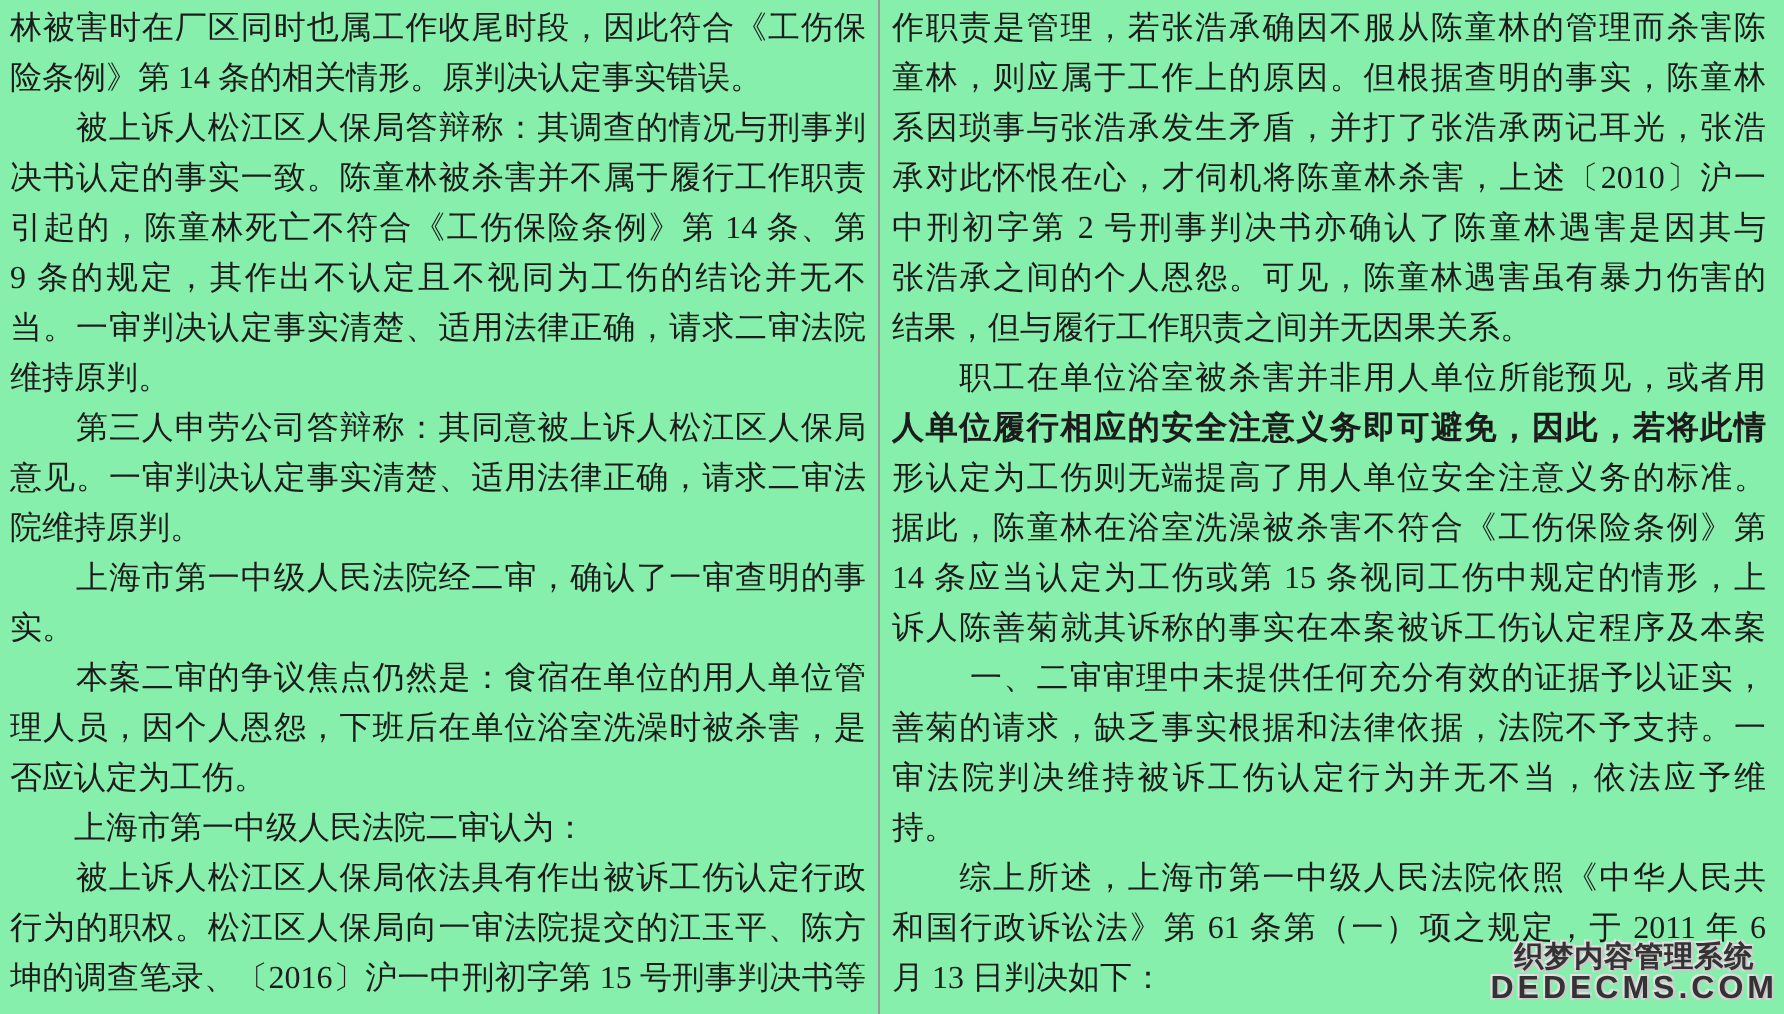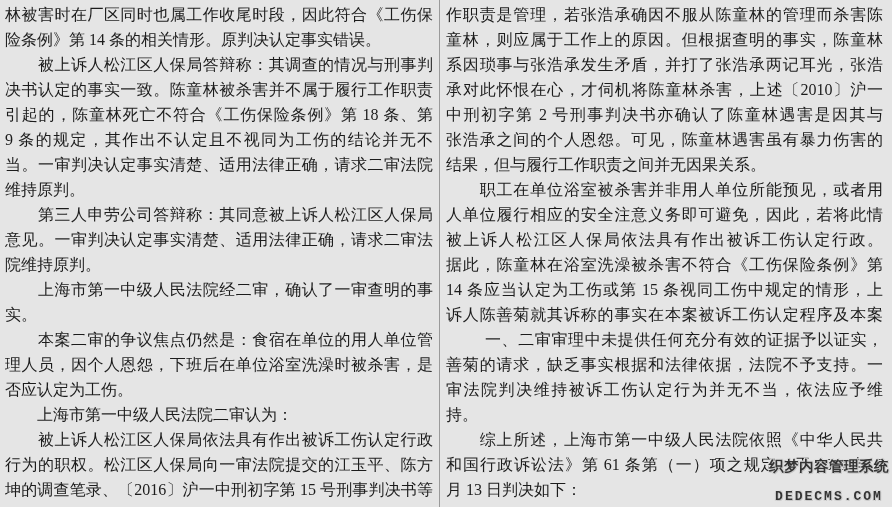--- a/index.html
+++ b/index.html
@@ -46,40 +46,39 @@
     line-height: 1.05;
     font-weight: 700;
     user-select: none;
   }
   .watermark .wm-cn {
     font-size: 14.5px;
     letter-spacing: 0.5px;
     font-family: "Liberation Sans", "DejaVu Sans", sans-serif;
   }
   .watermark .wm-en {
-    font-size: 13px;
+    font-size: 16px;
     letter-spacing: 2px;
-    font-family: Liberation Mono, monospace;
-    margin-top: 16px;
+    font-family: Liberation Sans, sans-serif;
   }
   .wm-line {
     color: #333333;
     text-shadow: 1px 1px 0 #c8c8c8, -1px -1px 0 #e2e2e2, 1px -1px 0 #d5d5d5, -1px 1px 0 #d5d5d5;
   }
 </style>
 </head>
 <body>
 
-<div class="page" style="background: #e5e5e5;">
+<div class="page" style="background: #86efac;">
   <div class="column col-left">
       <div class="line just" style="color: rgb(28, 28, 28);">林被害时在厂区同时也属工作收尾时段，因此符合《工伤保</div>
       <div class="line" style="color: rgb(28, 28, 28);">险条例》第 14 条的相关情形。原判决认定事实错误。</div>
       <div class="line just" style="color: rgb(28, 28, 28);">　　被上诉人松江区人保局答辩称：其调查的情况与刑事判</div>
       <div class="line just" style="color: rgb(28, 28, 28);">决书认定的事实一致。陈童林被杀害并不属于履行工作职责</div>
-      <div class="line just" style="color: rgb(28, 28, 28);">引起的，陈童林死亡不符合《工伤保险条例》第 18 条、第</div>
+      <div class="line just" style="color: rgb(28, 28, 28);">引起的，陈童林死亡不符合《工伤保险条例》第 14 条、第</div>
       <div class="line just" style="color: rgb(28, 28, 28);">9 条的规定，其作出不认定且不视同为工伤的结论并无不</div>
       <div class="line just" style="color: rgb(28, 28, 28);">当。一审判决认定事实清楚、适用法律正确，请求二审法院</div>
       <div class="line" style="color: rgb(28, 28, 28);">维持原判。</div>
       <div class="line just" style="color: rgb(28, 28, 28);">　　第三人申劳公司答辩称：其同意被上诉人松江区人保局</div>
       <div class="line just" style="color: rgb(28, 28, 28);">意见。一审判决认定事实清楚、适用法律正确，请求二审法</div>
       <div class="line" style="color: rgb(28, 28, 28);">院维持原判。</div>
       <div class="line just" style="color: rgb(28, 28, 28);">　　上海市第一中级人民法院经二审，确认了一审查明的事</div>
       <div class="line" style="color: rgb(28, 28, 28);">实。</div>
       <div class="line just" style="color: rgb(28, 28, 28);">　　本案二审的争议焦点仍然是：食宿在单位的用人单位管</div>
       <div class="line just" style="color: rgb(28, 28, 28);">理人员，因个人恩怨，下班后在单位浴室洗澡时被杀害，是</div>
@@ -92,22 +91,22 @@
   <div class="divider" style="background: rgb(154, 154, 154);"></div>
   <div class="column col-right">
       <div class="line just" style="color: rgb(28, 28, 28);">作职责是管理，若张浩承确因不服从陈童林的管理而杀害陈</div>
       <div class="line just" style="color: rgb(28, 28, 28);">童林，则应属于工作上的原因。但根据查明的事实，陈童林</div>
       <div class="line just" style="color: rgb(28, 28, 28);">系因琐事与张浩承发生矛盾，并打了张浩承两记耳光，张浩</div>
       <div class="line just" style="color: rgb(28, 28, 28);">承对此怀恨在心，才伺机将陈童林杀害，上述〔2010〕沪一</div>
       <div class="line just" style="color: rgb(28, 28, 28);">中刑初字第 2 号刑事判决书亦确认了陈童林遇害是因其与</div>
       <div class="line just" style="color: rgb(28, 28, 28);">张浩承之间的个人恩怨。可见，陈童林遇害虽有暴力伤害的</div>
       <div class="line" style="color: rgb(28, 28, 28);">结果，但与履行工作职责之间并无因果关系。</div>
       <div class="line just" style="color: rgb(28, 28, 28);">　　职工在单位浴室被杀害并非用人单位所能预见，或者用</div>
-      <div class="line just" style="color: rgb(28, 28, 28);">人单位履行相应的安全注意义务即可避免，因此，若将此情</div>
-      <div class="line just" style="color: rgb(28, 28, 28);">被上诉人松江区人保局依法具有作出被诉工伤认定行政。</div>
+      <div class="line just" style="color: rgb(28, 28, 28); font-weight: bold;">人单位履行相应的安全注意义务即可避免，因此，若将此情</div>
+      <div class="line just" style="color: rgb(28, 28, 28);">形认定为工伤则无端提高了用人单位安全注意义务的标准。</div>
       <div class="line just" style="color: rgb(28, 28, 28);">据此，陈童林在浴室洗澡被杀害不符合《工伤保险条例》第</div>
       <div class="line just" style="color: rgb(28, 28, 28);">14 条应当认定为工伤或第 15 条视同工伤中规定的情形，上</div>
       <div class="line just" style="color: rgb(28, 28, 28);">诉人陈善菊就其诉称的事实在本案被诉工伤认定程序及本案</div>
       <div class="line just" style="color: rgb(28, 28, 28); margin-left: 39px;">一、二审审理中未提供任何充分有效的证据予以证实，故陈</div>
       <div class="line just" style="color: rgb(28, 28, 28);">善菊的请求，缺乏事实根据和法律依据，法院不予支持。一</div>
       <div class="line just" style="color: rgb(28, 28, 28);">审法院判决维持被诉工伤认定行为并无不当，依法应予维</div>
       <div class="line" style="color: rgb(28, 28, 28);">持。</div>
       <div class="line just" style="color: rgb(28, 28, 28);">　　综上所述，上海市第一中级人民法院依照《中华人民共</div>
       <div class="line just" style="color: rgb(28, 28, 28);">和国行政诉讼法》第 61 条第（一）项之规定，于 2011 年 6</div>
       <div class="line" style="color: rgb(28, 28, 28);">月 13 日判决如下：</div>

